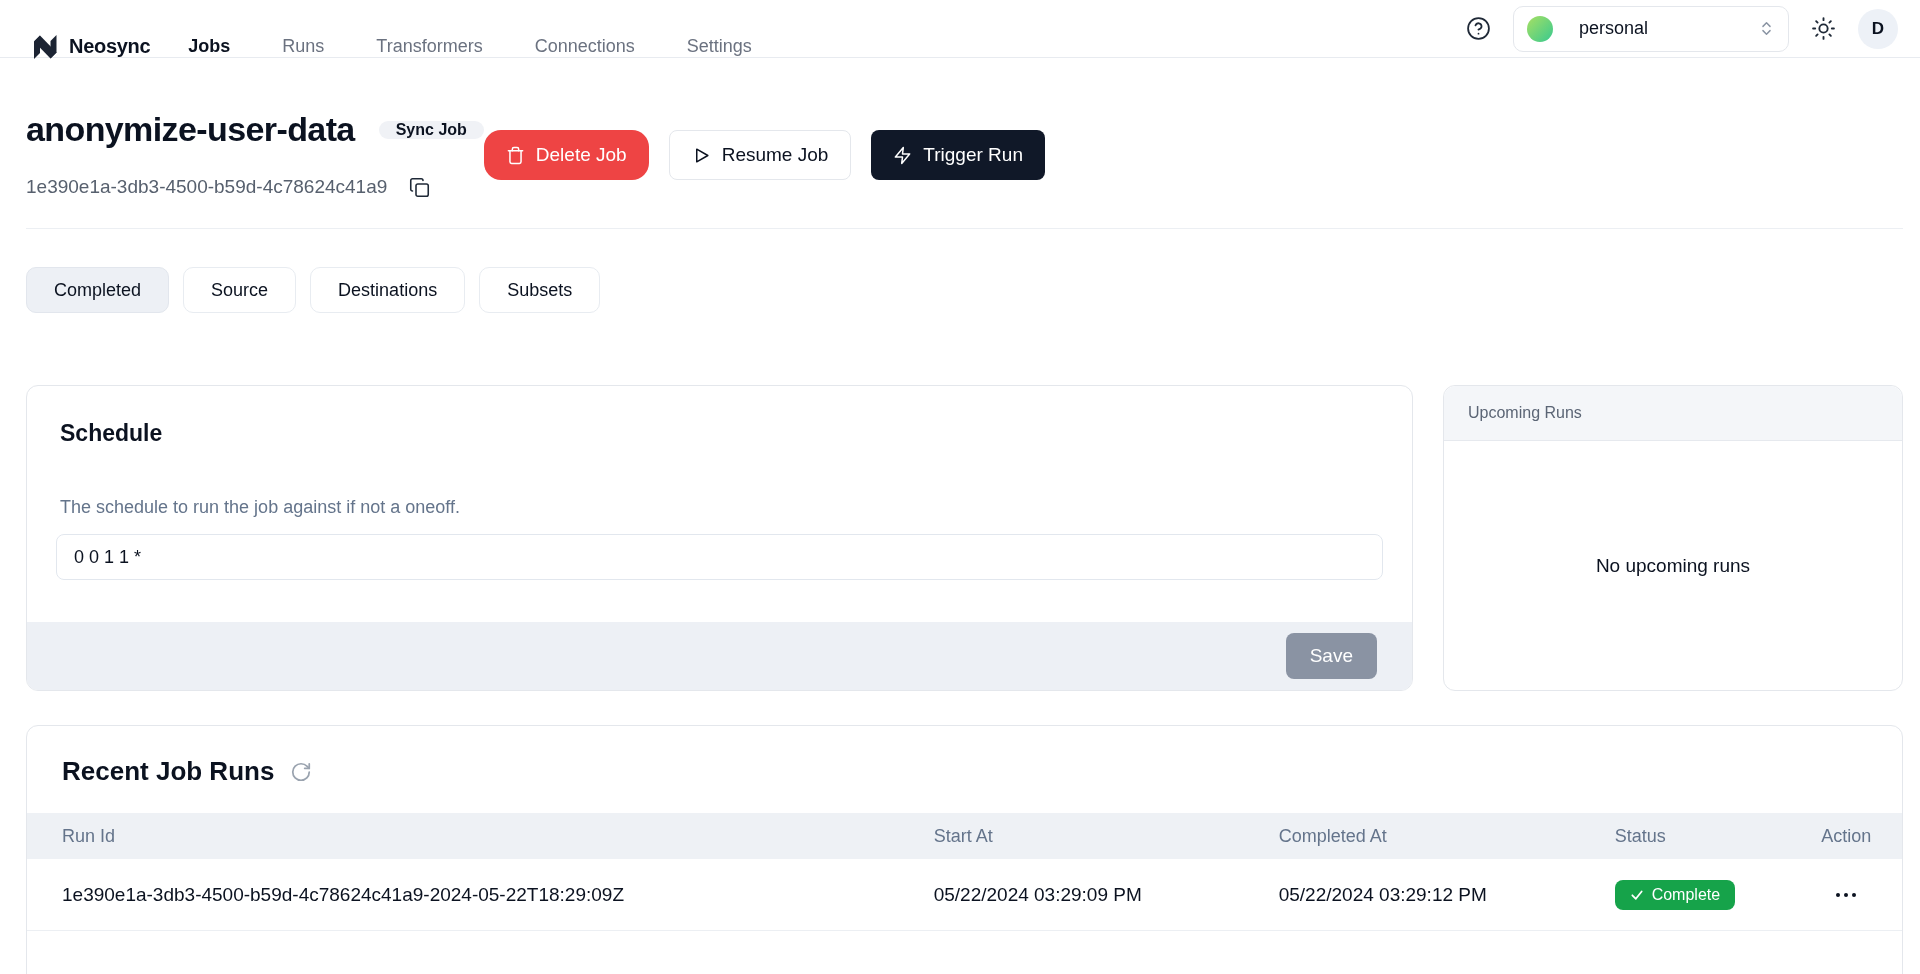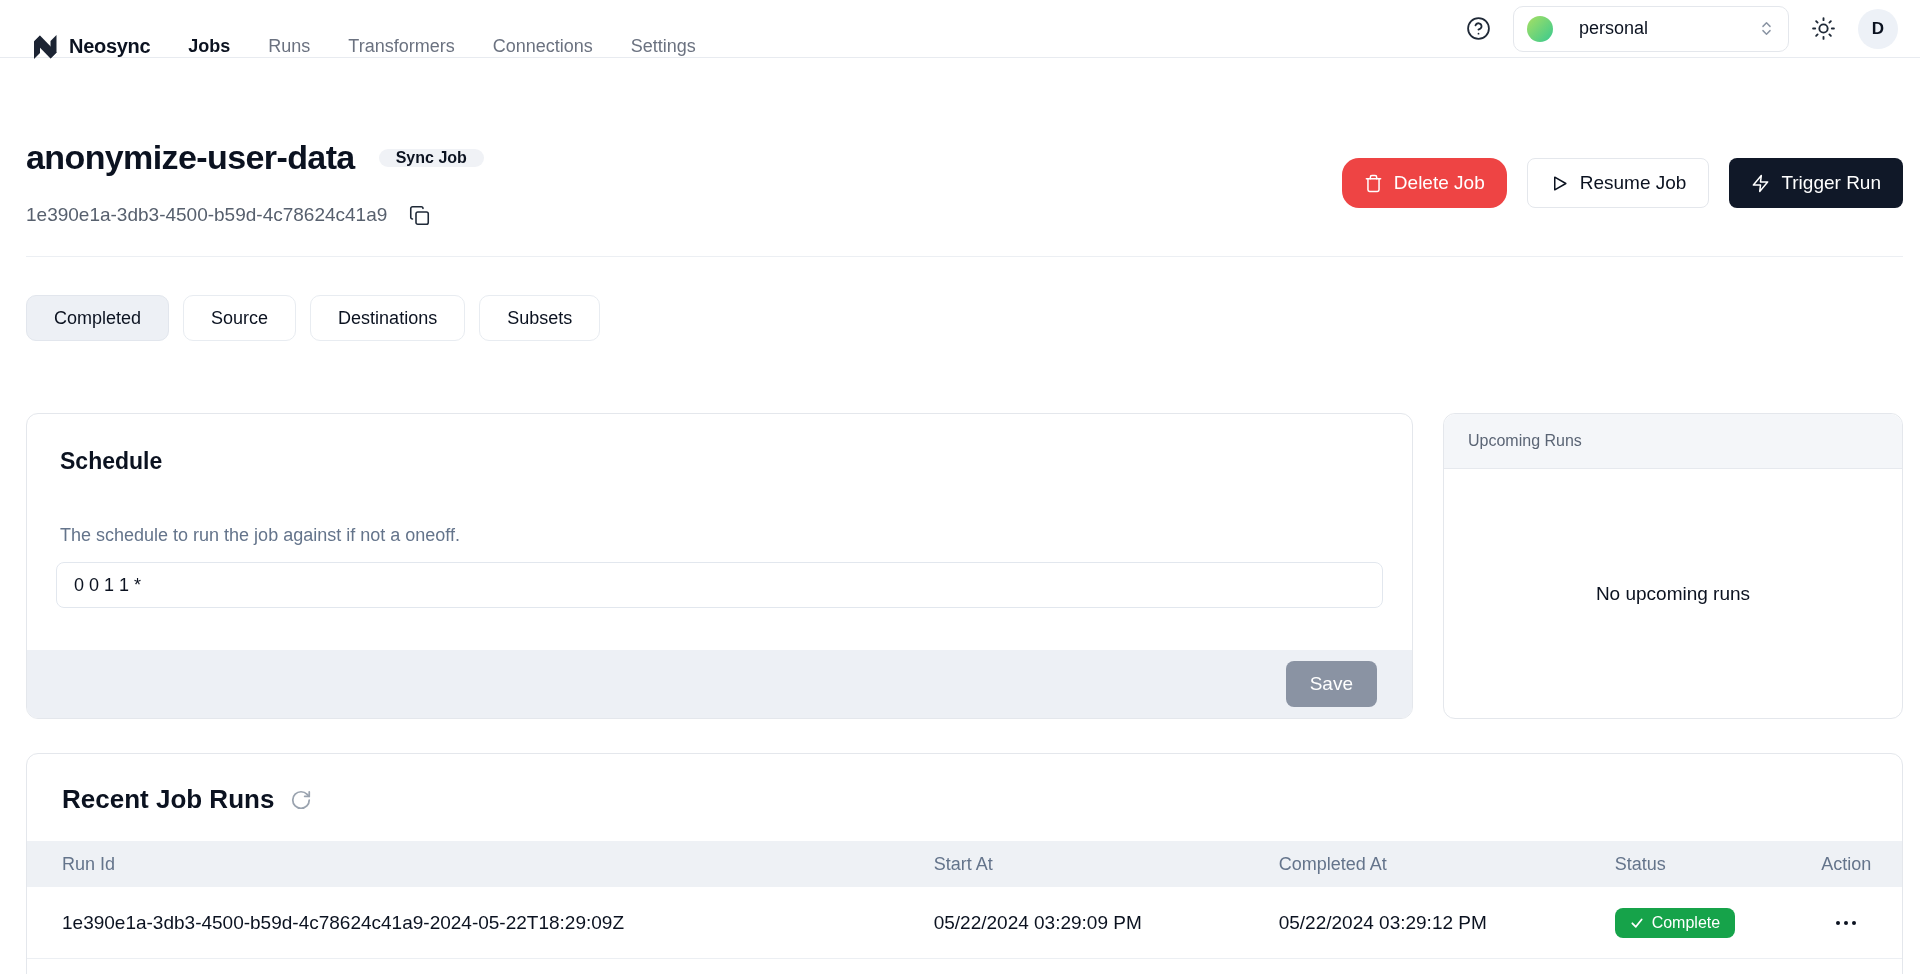--- a/index.html
+++ b/index.html
@@ -5,38 +5,38 @@
   * { box-sizing: border-box; margin: 0; padding: 0; }
   html,body { width:1920px; height:974px; overflow:hidden; background:#ffffff;
     font-family:"Liberation Sans", sans-serif; color:#0b1220; }
 
   
   .topbar { height:58px; border-bottom:1px solid #e8ebf0; display:flex;
     align-items:center; justify-content:space-between; padding:0 22px 0 30px; }
   .topbar-left { display:flex; align-items:center; gap:38px;margin-top:36px; }
   .brand { display:flex; align-items:center; gap:9px; cursor:pointer; }
   .brand-name { font-size:20px; font-weight:700; letter-spacing:-0.3px; }
-  .nav { display:flex; align-items:center; gap:38px; }
+  .nav { display:flex; align-items:center; gap:52px; }
   .nav-item { font-size:18px; color:#6b7280; cursor:pointer; text-decoration:none; }
   .nav-item.active { color:#0b1220; font-weight:600; }
   .topbar-right { display:flex; align-items:center; gap:22px; }
   .icon-btn { background:none; border:none; cursor:pointer; display:flex; align-items:center; }
   .account-select { width:276px; height:46px; border:1px solid #e4e7ec; border-radius:10px;
     background:#fff; display:flex; align-items:center; gap:11px; padding:0 13px; cursor:pointer; }
   .account-avatar { width:26px; height:26px; border-radius:50%;
     background:linear-gradient(135deg, var(--grad-a), var(--grad-b)); flex:none; }
   .account-name { font-size:18px; font-weight:500;margin-left:15px; }
   .account-chevron { margin-left:auto; display:flex; }
   .user-avatar { width:40px; height:40px; border-radius:50%; background:#edf1f7;
     display:flex; align-items:center; justify-content:center; font-size:17px; font-weight:600;
     border:none; cursor:pointer; color:#0b1220; }
 
   
   .content { padding:0 17px 0 26px; }
-  .page-head { margin-top:80px; display:flex; justify-content:space-between; align-items:flex-start; }
+  .page-head { margin-top:52px; display:flex; align-items:flex-start; }
   .title-row { display:flex; align-items:center; gap:24px; }
   .page-title { font-size:34px; font-weight:800; letter-spacing:-0.6px; }
   .type-badge { background:#f0f2f6; border-radius:10px; padding:0 17px; font-size:16px;
     font-weight:600; }
   .id-row { margin-top:27px; display:flex; align-items:center; gap:22px; }
   .job-id { font-size:19px; color:#57606e; }
   .actions { display:flex; gap:20px; margin-top:20px; }
   .btn { height:50px; border-radius:8px; font-size:19px; font-weight:500; padding:0 22px;
     display:inline-flex; align-items:center; gap:11px; border:none; cursor:pointer;
     font-family:inherit; }

